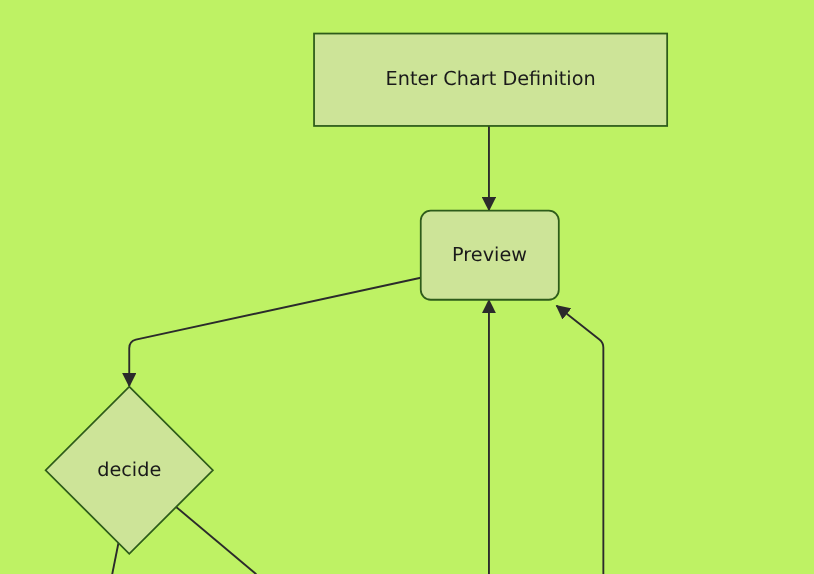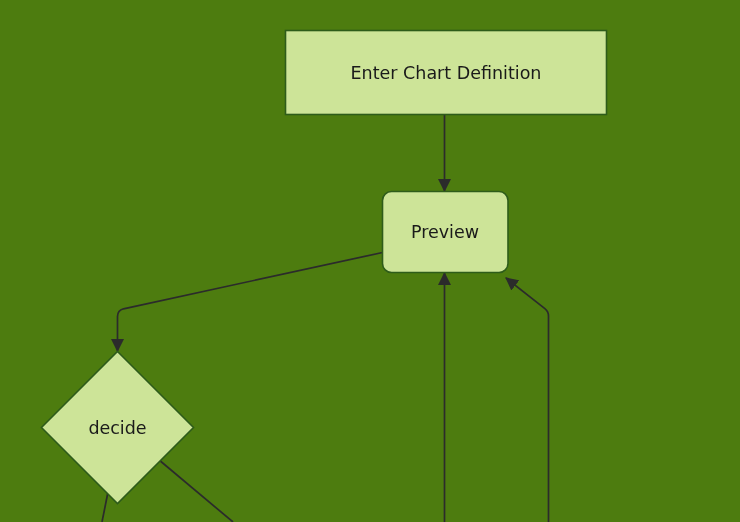--- a/index.html
+++ b/index.html
@@ -7,21 +7,21 @@
     padding: 0;
     width: 740px;
     height: 522px;
     background: #ffffff;
     overflow: hidden;
   }
   .canvas-wrap {
     position: relative;
     width: 740px;
     height: 522px;
-    background: #4d7c0f;
+    background: #bef264;
   }
   svg {
     display: block;
   }
   .node-label {
     font-family: "DejaVu Sans", "Liberation Sans", sans-serif;
     font-size: 17.5px;
     text-anchor: middle;
   }
   .edge {

